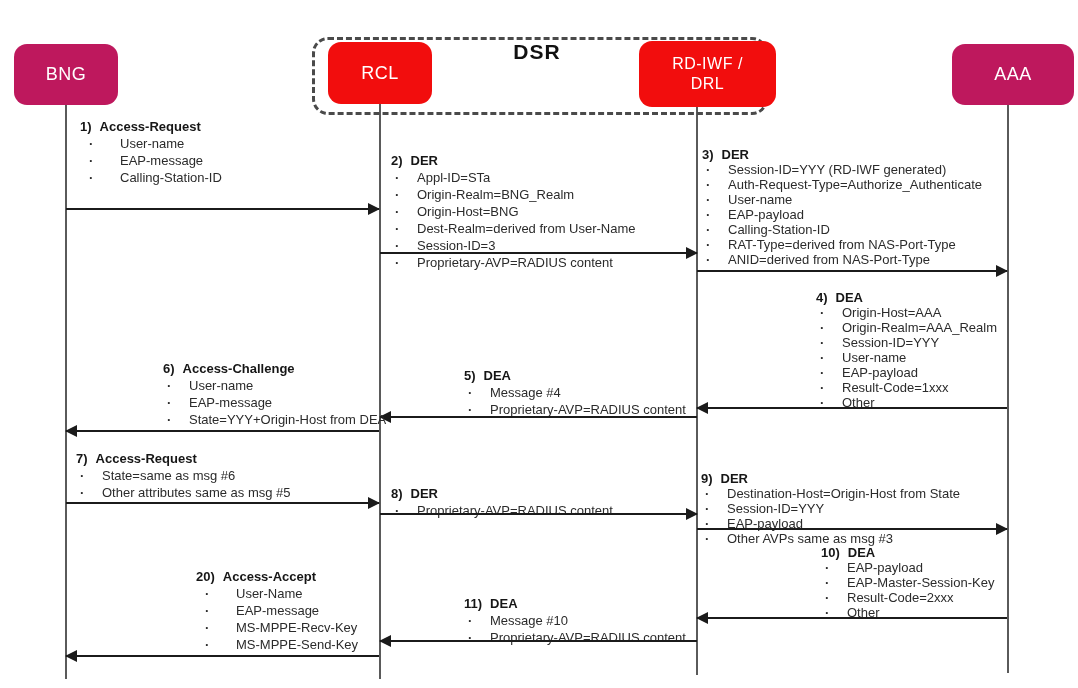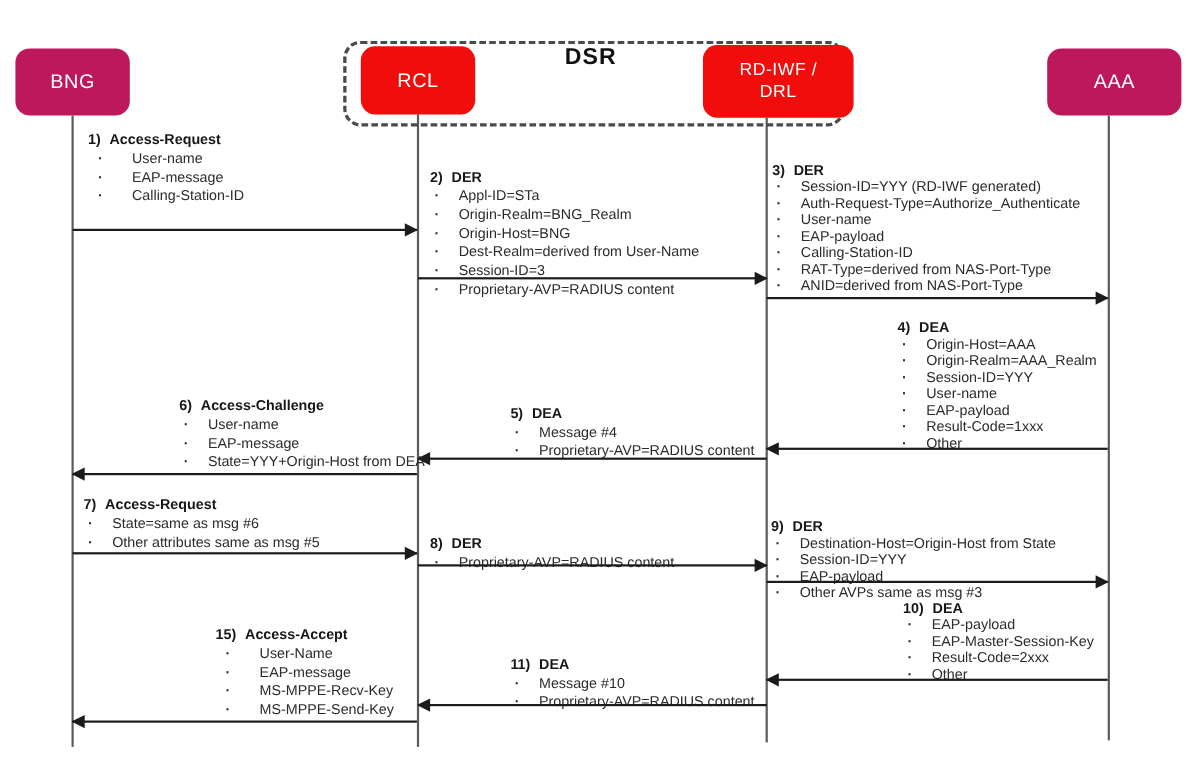--- a/index.html
+++ b/index.html
@@ -178,21 +178,21 @@
   <div class="msg" style="left:464px; top:595px; width:240px;">
     <div class="msg-title"><span class="num">11)</span><span>DEA</span></div>
     <ul>
         <li>Message #10</li>
         <li>Proprietary-AVP=RADIUS content</li>
       </ul>
   </div>
   <div class="arrow left" style="left:380px; top:640px; width:317px;"></div>
 
   <div class="msg wide" style="left:196px; top:568px; width:210px;">
-    <div class="msg-title"><span class="num">15)</span><span>Access-Accept</span></div>
+    <div class="msg-title"><span class="num">20)</span><span>Access-Accept</span></div>
     <ul>
         <li>User-Name</li>
         <li>EAP-message</li>
         <li>MS-MPPE-Recv-Key</li>
         <li>MS-MPPE-Send-Key</li>
       </ul>
   </div>
   <div class="arrow left" style="left:66px; top:655px; width:313px;"></div>
 
 </div>

